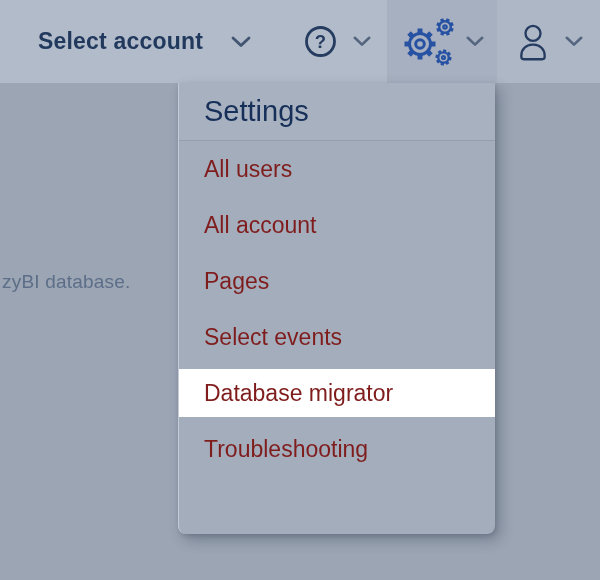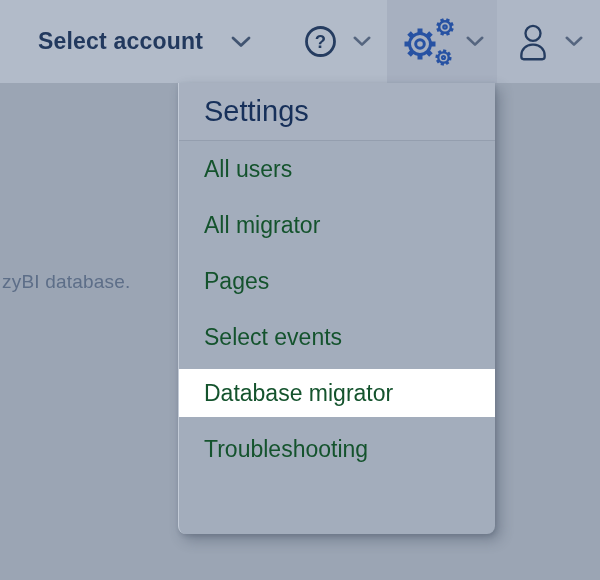--- a/index.html
+++ b/index.html
@@ -48,21 +48,21 @@
   }
   .menu-header {
     height: 58px; border-bottom: 1px solid #949eae; background: #a8b1c0;
     display: flex; align-items: center; padding-left: 25px;
     font-size: 29px; color: #17305a; cursor: pointer;
   }
   .menu-list { list-style: none; padding: 4px 0; }
   .menu-item {
     height: 48px; margin-bottom: 8px;
     display: flex; align-items: center; padding-left: 25px;
-    font-size: 23px; color: #14532d; cursor: pointer; white-space: nowrap;
+    font-size: 23px; color: #7f1d1d; cursor: pointer; white-space: nowrap;
   }
   .menu-item:last-child { margin-bottom: 0; }
   .menu-item.active { background: #ffffff; }
 
   svg { display: block; }
 </style>
 </head>
 <body>
 
 <div class="screen">
@@ -152,21 +152,21 @@
     </div>
 
   </header>
 
   <div class="page-text">zyBI database.</div>
 
   <nav class="settings-menu">
     <div class="menu-header">Settings</div>
     <ul class="menu-list" id="menu-list">
         <li class="menu-item">All users</li>
-        <li class="menu-item">All migrator</li>
+        <li class="menu-item">All account</li>
         <li class="menu-item">Pages</li>
         <li class="menu-item">Select events</li>
         <li class="menu-item active">Database migrator</li>
         <li class="menu-item">Troubleshooting</li>
       </ul>
   </nav>
 
 </div>
 
 </body></html>

